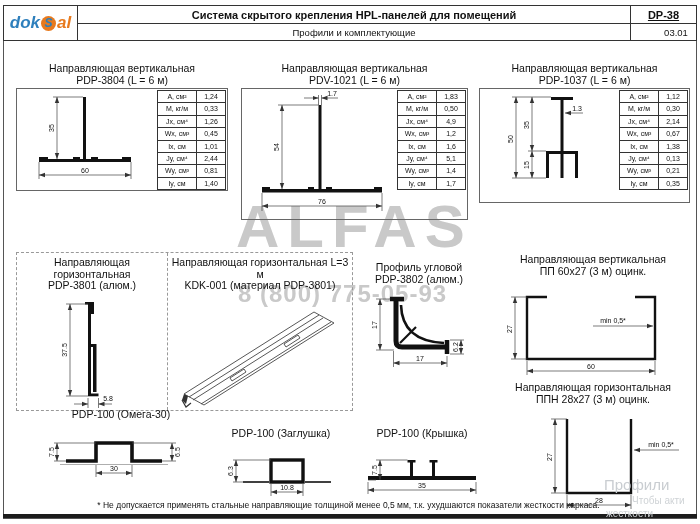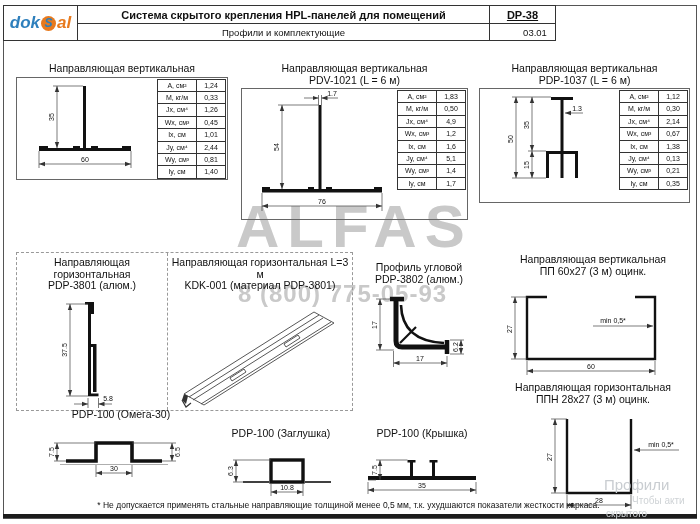--- a/index.html
+++ b/index.html
@@ -6,21 +6,21 @@
   body{width:700px;height:524px;overflow:hidden;background:#fff;position:relative;
        font-family:"Liberation Sans",sans-serif;color:#111;}
   .abs{position:absolute;}
   
   .page-frame{left:3px;top:5px;right:3px;bottom:5px;border:1px solid #555;}
   .bottom-bar{left:3px;right:3px;top:514px;height:4px;background:#1c1c1c;}
   
   .wm-brand{left:236px;top:192px;font-size:60px;font-weight:bold;letter-spacing:8px;color:#c9c9c9;}
   .wm-phone{left:238px;top:280px;font-size:24px;font-weight:bold;letter-spacing:1px;color:#c9c9c9;}
   
-  .header{left:3px;top:5px;width:553px;height:36px;box-sizing:border-box;border:1px solid #333;
+  .header{left:3px;top:5px;width:694px;height:36px;box-sizing:border-box;border:1px solid #333;
           display:grid;grid-template-columns:74px 1fr 66px;grid-template-rows:18px 16px;background:transparent;}
   .logo-cell{grid-row:1/3;border-right:1px solid #333;display:flex;align-items:center;justify-content:center;}
   .h-title{border-bottom:1px solid #333;display:flex;align-items:center;justify-content:center;
            font-weight:bold;font-size:11px;}
   .h-sub{display:flex;align-items:center;justify-content:center;font-size:9.5px;}
   .h-code{border-left:1px solid #333;border-bottom:1px solid #333;display:flex;align-items:center;justify-content:center;font-weight:bold;font-size:11px;text-decoration:underline;}
   .h-page{border-left:1px solid #333;display:flex;align-items:center;justify-content:center;font-size:9.5px;padding-left:25px;}
   .logo{font-style:italic;font-weight:bold;font-size:17px;display:flex;align-items:center;}
   .logo .blue{color:#2e7fbc;}
   .logo .orange{color:#e87a1e;}
@@ -66,20 +66,21 @@
       </span>
   </div>
   <div class="h-title">Система скрытого крепления HPL-панелей для помещений</div>
   <div class="h-code">DP-38</div>
   <div class="h-sub">Профили и комплектующие</div>
   <div class="h-page">03.01</div>
 </div>
 
 <section class="abs" style="left:16px;top:63px;width:212px;">
   <div class="card-title">Направляющая вертикальная</div>
+  <div class="card-title">PDP-3804 (L = 6 м)</div>
   <div class="card-box" style="height:103px;">
     <svg width="142" height="101" viewBox="0 0 142 101">
       <defs>
           <marker id="m1" viewBox="0 0 6 6" refX="6" refY="3" markerWidth="6" markerHeight="6" markerUnits="userSpaceOnUse" orient="auto-start-reverse">
             <path d="M0,0.8 L6,3 L0,5.2 z" fill="#333"></path>
           </marker>
         </defs>
       <g fill="#111">
         <rect x="66" y="8" width="3" height="62"></rect>
         <rect x="22" y="70" width="92" height="3"></rect>
@@ -496,13 +497,13 @@
     <text x="160" y="40" text-anchor="middle" font-size="6.5">min 0,5*</text>
   </svg>
 </section>
 
 <div class="abs footnote">* Не допускается применять стальные направляющие толщиной менее 0,5 мм, т.к. ухудшаются показатели жесткости каркаса.</div>
 
 <div class="abs bottom-bar"></div>
 
 <div class="abs act1">Профили</div>
 <div class="abs act2">Чтобы акти</div>
-<div class="abs act3">скрытого</div>
+<div class="abs act3">жесткости</div>
 
 </body></html>

